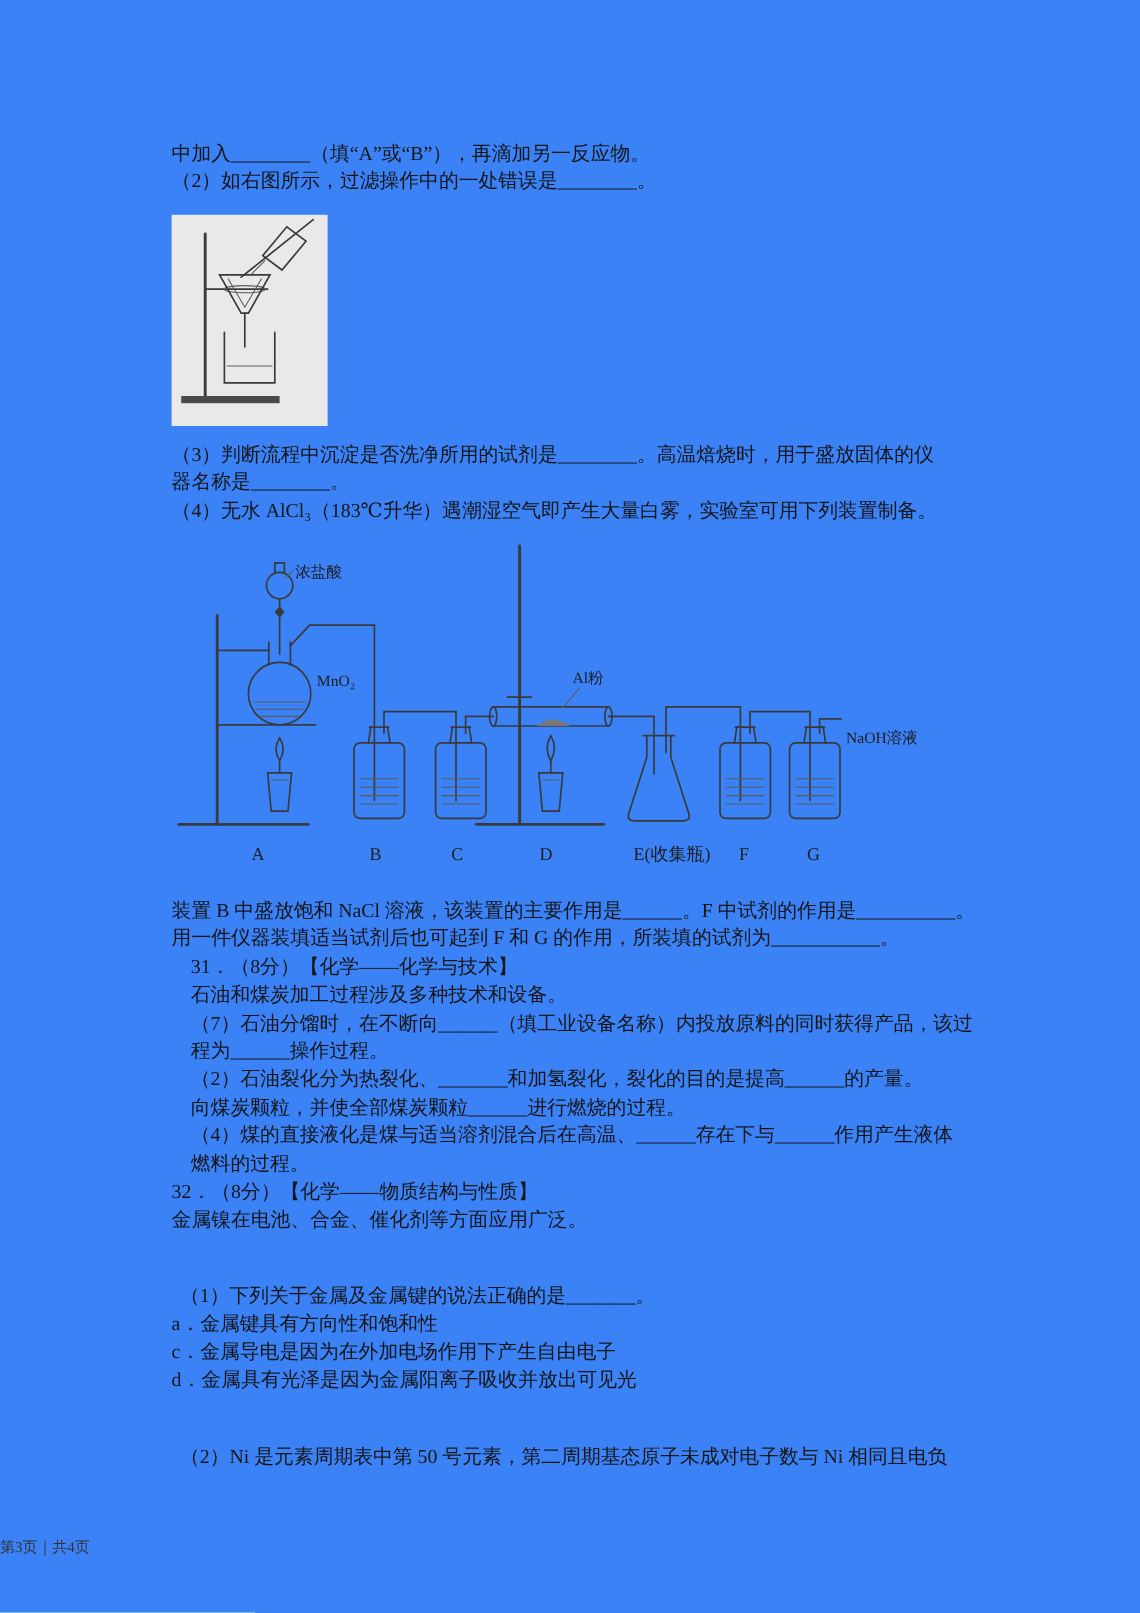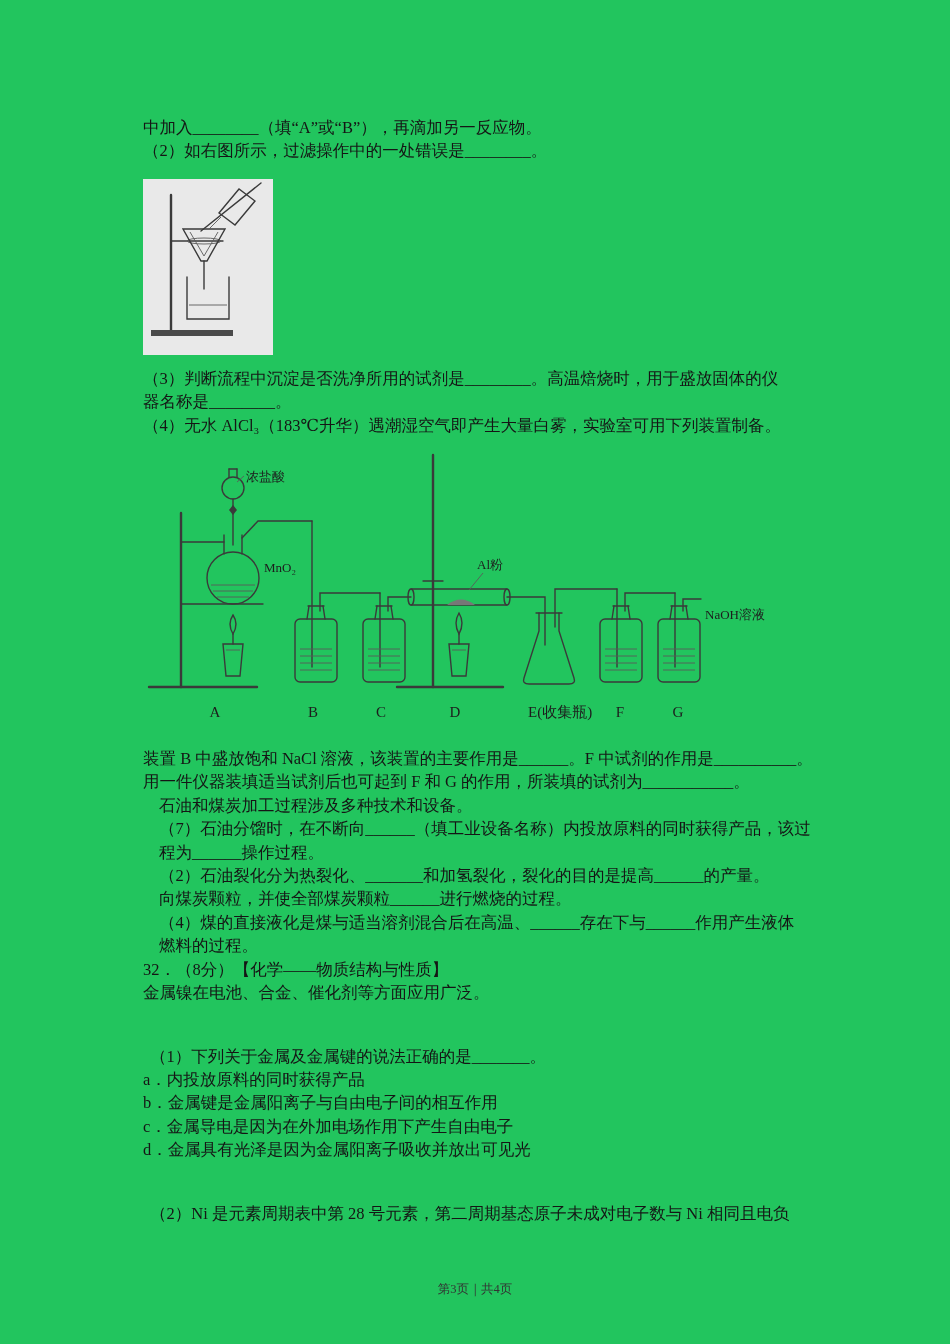--- a/index.html
+++ b/index.html
@@ -1,18 +1,18 @@
 <!DOCTYPE html>
 <html><head>
 <meta charset="utf-8">
 <style>
   * { margin:0; padding:0; box-sizing:border-box; }
   html,body { width:950px; background:#ffffff; }
   .page {
-    position:relative; width:950px; height:1344px; background:#22c55e;
+    position:relative; width:950px; height:1344px; background:#3b82f6;
     overflow:hidden; font-family:"Liberation Serif","DejaVu Serif",serif;
     color:#151515;
   }
   .content { position:absolute; left:143px; top:116px; width:690px;
     font-size:16.5px; line-height:23.4px; }
   .tline { white-space:nowrap; }
   .ind   { margin-left:16px; }
   .ind-s { margin-left:7px;margin-top:40px; }
 
   .fig-filter {
@@ -23,21 +23,21 @@
 
   svg { display:block; }
   .ln   { stroke:#3a3a3a; stroke-width:1.4; fill:none; stroke-linecap:round; }
   .lnb  { stroke:#3a3a3a; stroke-width:2.4; fill:none; stroke-linecap:round; }
   .thin { stroke:#5a5a5a; stroke-width:0.9; fill:none; }
   .lbl  { font-family:"Liberation Serif","DejaVu Serif",serif; font-size:13px; fill:#1d1d1d; }
   .ltr  { font-family:"Liberation Serif","DejaVu Serif",serif; font-size:15px; fill:#1d1d1d; }
 
   .footer {
     position:absolute; left:0; right:0; bottom:46px;
-    text-align:center; font-size:12.5px; color:#333;
+    text-align:left; font-size:12.5px; color:#333;
     font-family:"Liberation Serif","DejaVu Serif",serif;
   }
 </style>
 </head>
 <body>
 
 <div class="page">
   <div class="content">
 
     <div class="tline">中加入________（填“A”或“B”），再滴加另一反应物。</div>
@@ -203,31 +203,31 @@
         <text x="236" y="270" class="ltr" text-anchor="middle">C</text>
         <text x="310" y="270" class="ltr" text-anchor="middle">D</text>
         <text x="383" y="270" class="ltr">E(收集瓶)</text>
         <text x="475" y="270" class="ltr" text-anchor="middle">F</text>
         <text x="533" y="270" class="ltr" text-anchor="middle">G</text>
       </svg>
     </div>
 
     <div class="tline">装置 B 中盛放饱和 NaCl 溶液，该装置的主要作用是______。F 中试剂的作用是__________。</div>
     <div class="tline">用一件仪器装填适当试剂后也可起到 F 和 G 的作用，所装填的试剂为___________。</div>
+    <div class="tline ind">31．（8分）【化学——化学与技术】</div>
     <div class="tline ind">石油和煤炭加工过程涉及多种技术和设备。</div>
     <div class="tline ind">（7）石油分馏时，在不断向______（填工业设备名称）内投放原料的同时获得产品，该过</div>
     <div class="tline ind">程为______操作过程。</div>
     <div class="tline ind">（2）石油裂化分为热裂化、_______和加氢裂化，裂化的目的是提高______的产量。</div>
     <div class="tline ind">向煤炭颗粒，并使全部煤炭颗粒______进行燃烧的过程。</div>
     <div class="tline ind">（4）煤的直接液化是煤与适当溶剂混合后在高温、______存在下与______作用产生液体</div>
     <div class="tline ind">燃料的过程。</div>
     <div class="tline">32．（8分）【化学——物质结构与性质】</div>
     <div class="tline">金属镍在电池、合金、催化剂等方面应用广泛。</div>
     <div class="tline ind-s">（1）下列关于金属及金属键的说法正确的是_______。</div>
-    <div class="tline">a．内投放原料的同时获得产品</div>
-    <div class="tline">b．金属键是金属阳离子与自由电子间的相互作用</div>
+    <div class="tline">a．金属键具有方向性和饱和性</div>
     <div class="tline">c．金属导电是因为在外加电场作用下产生自由电子</div>
     <div class="tline">d．金属具有光泽是因为金属阳离子吸收并放出可见光</div>
-    <div class="tline ind-s">（2）Ni 是元素周期表中第 28 号元素，第二周期基态原子未成对电子数与 Ni 相同且电负</div>
+    <div class="tline ind-s">（2）Ni 是元素周期表中第 50 号元素，第二周期基态原子未成对电子数与 Ni 相同且电负</div>
   </div>
 
   <div class="footer">第3页｜共4页</div>
 </div>
 
 </body></html>

